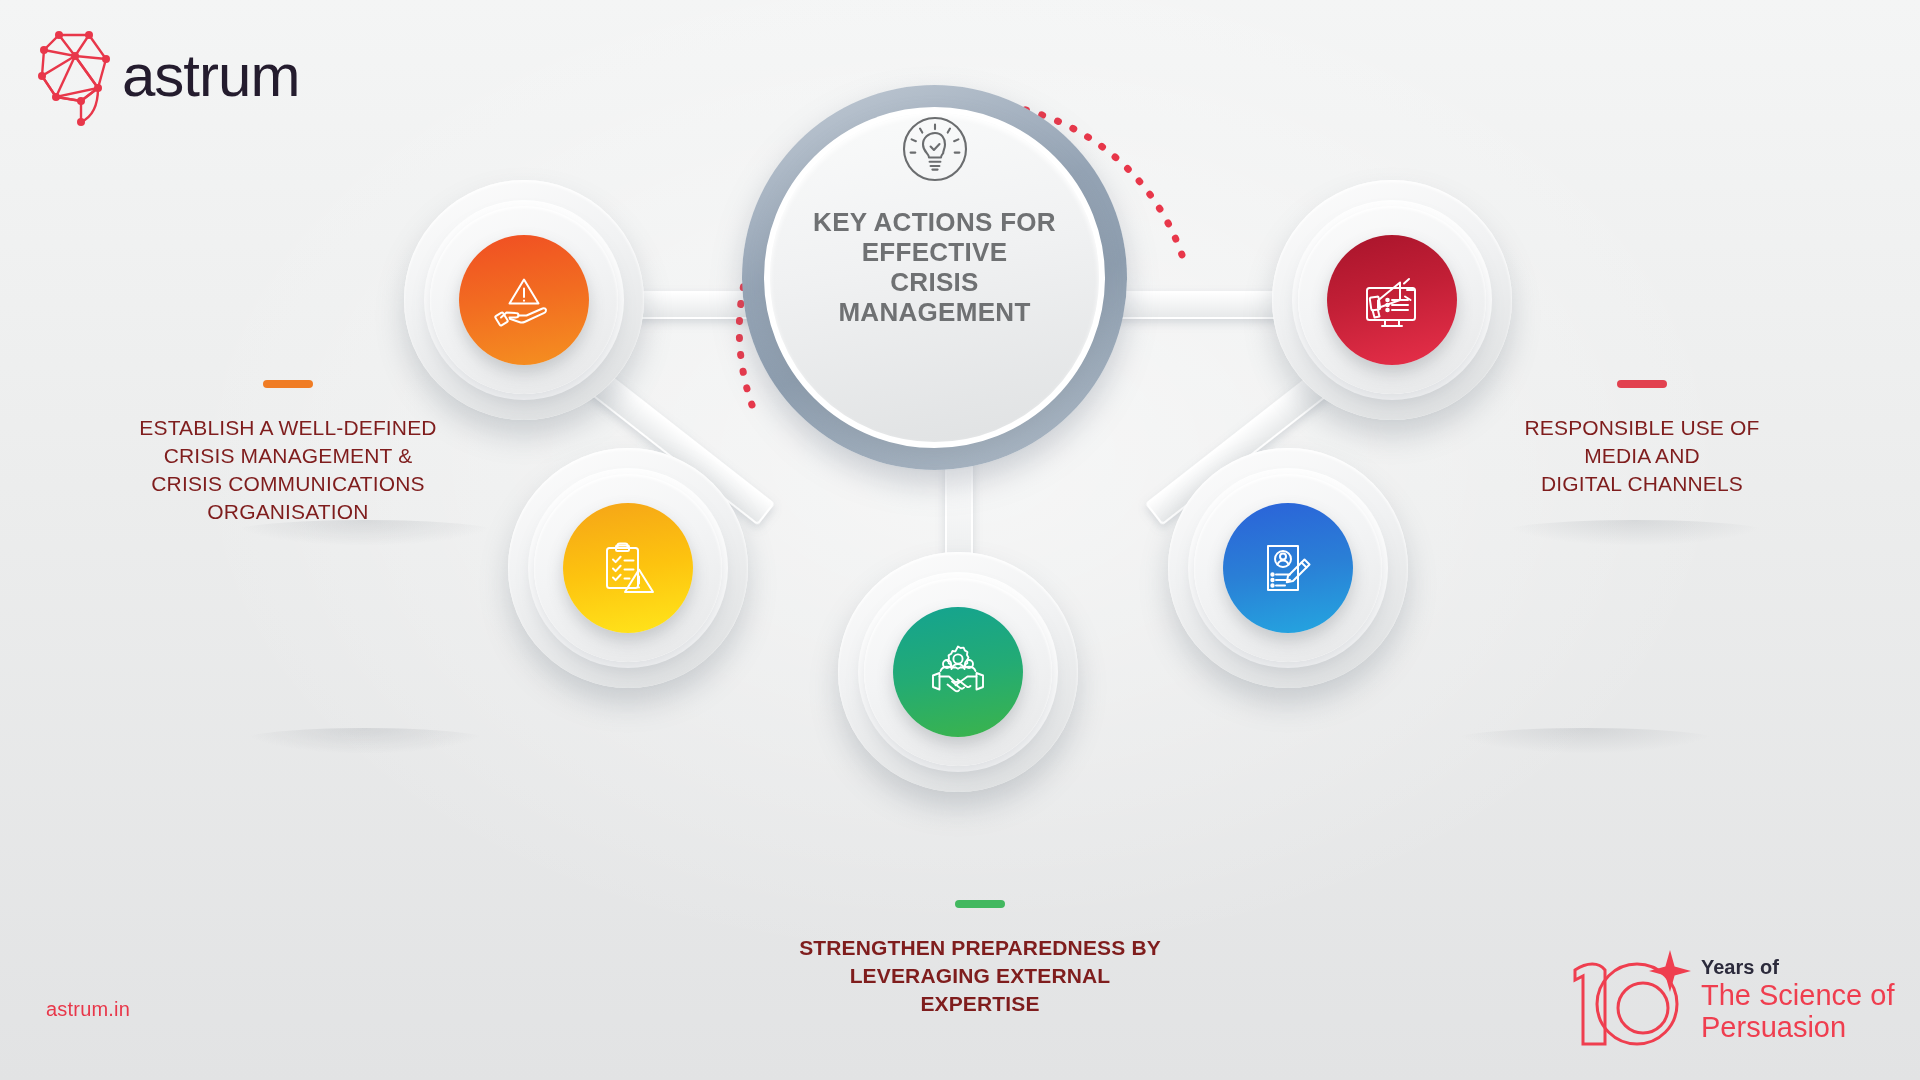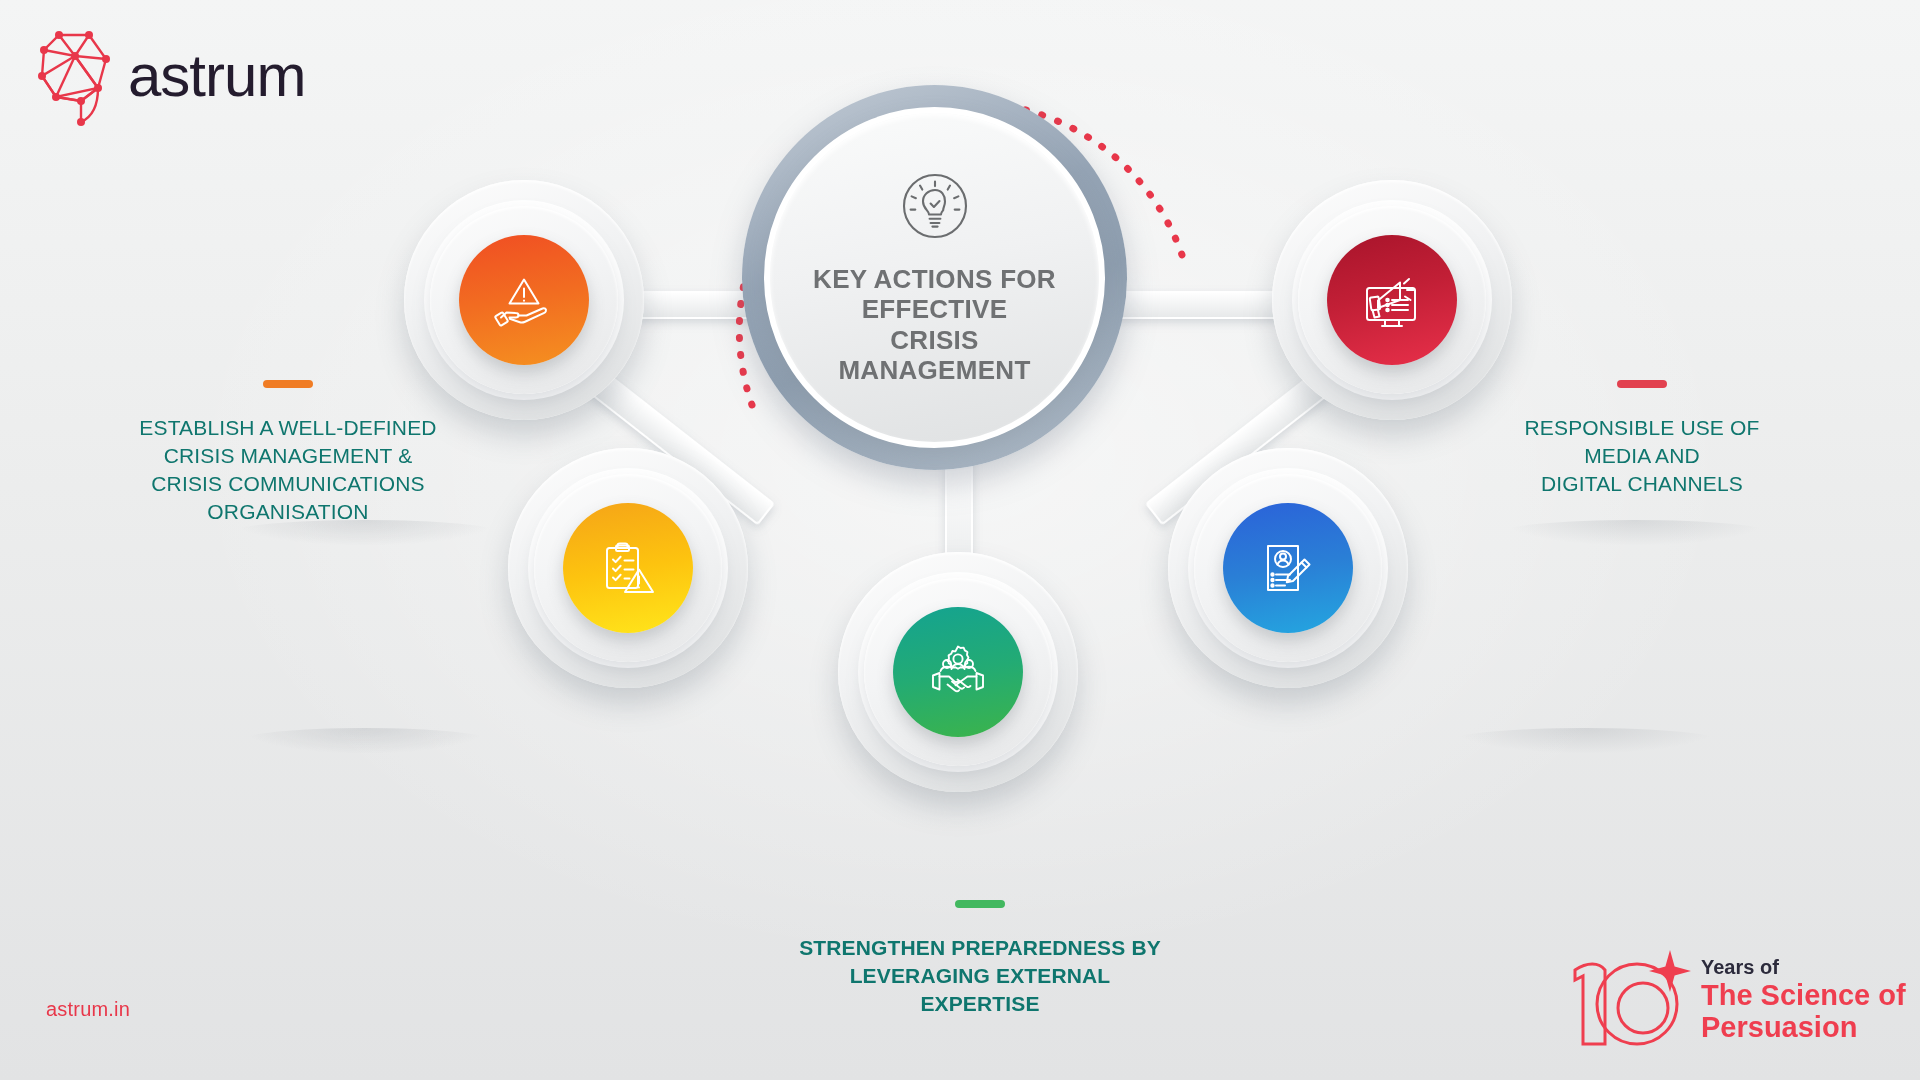--- a/index.html
+++ b/index.html
@@ -22,54 +22,54 @@
     background-blend-mode:normal;
   }
   .bg-vignette{
     position:absolute;inset:0;
     background:radial-gradient(ellipse at 50% 42%, rgba(255,255,255,.55) 0%, rgba(255,255,255,0) 58%);
     pointer-events:none;
   }
   .stage{position:absolute;inset:0;}
 
   
-  .logo{position:absolute;left:34px;top:26px;display:flex;align-items:center;gap:10px;}
+  .logo{position:absolute;left:34px;top:26px;display:flex;align-items:center;gap:4px;}
   .logo-mark{width:84px;height:100px;}
   .logo-word{
     font-size:60px;letter-spacing:-1px;color:#241c2e;line-height:1;
     font-family:"Liberation Sans",sans-serif;font-weight:400;
   }
   .site-url{
     position:absolute;left:46px;top:998px;color:#e8374a;font-size:20px;letter-spacing:.2px;
   }
 
   
   .badge{position:absolute;left:1565px;top:948px;display:flex;align-items:center;gap:10px;}
   .badge-text{line-height:1.12;}
   .badge-years{color:#2c2b3c;font-size:20px;font-weight:700;}
-  .badge-l2,.badge-l3{color:#ef3e4f;font-size:29px;font-weight:700;}
+  .badge-l2,.badge-l3{color:#ef3e4f;font-size:29px;font-weight:400;}
 
   
   .connectors{position:absolute;inset:0;}
 
   
   .hub{
     position:absolute;left:742px;top:85px;width:385px;height:385px;
   }
   .hub-outer{
     position:absolute;inset:0;border-radius:50%;
     background:linear-gradient(160deg,#c3ccd6 0%,#94a3b4 40%,#8d9dae 60%,#aebac6 100%);
     box-shadow:0 14px 30px rgba(120,130,145,.34);
   }
   .hub-inner{
     position:absolute;left:22px;top:22px;right:22px;bottom:22px;border-radius:50%;
     background:linear-gradient(170deg,#fafbfb 0%,#f0f1f2 45%,#dfe1e2 100%);
     box-shadow:inset 0 3px 5px rgba(255,255,255,.95), 0 6px 18px rgba(130,140,150,.22);
     border:6px solid #ffffff;
-    display:flex;flex-direction:column;align-items:center;justify-content:center;
+    display:flex;flex-direction:column;align-items:center;
   }
   .hub-icon{margin-top:-6px;margin-bottom:12px;}
   .hub-title{
     text-align:center;color:#6f7173;font-size:26px;font-weight:700;line-height:1.16;
     letter-spacing:.3px;white-space:pre-line;
   }
   .hub-arc{position:absolute;left:-120px;top:-60px;width:640px;height:420px;pointer-events:none;}
 
   
   .node{position:absolute;width:240px;height:240px;}
@@ -97,21 +97,21 @@
   .n-crimson{left:1272px;top:180px;}
   .n-yellow{left:508px;top:448px;}
   .n-blue{left:1168px;top:448px;}
   .n-green{left:838px;top:552px;}
   .n-green .disc,.n-yellow .disc,.n-blue .disc{}
 
   
   .caption{position:absolute;text-align:center;}
   .cap-dash{height:8px;border-radius:4px;margin:0 auto 26px auto;width:50px;}
   .cap-text{
-    color:#0f766e;font-size:21px;line-height:1.33;letter-spacing:.15px;white-space:pre-line;
+    color:#7f1d1d;font-size:21px;line-height:1.33;letter-spacing:.15px;white-space:pre-line;
   }
   .c1{left:68px;top:380px;width:440px;}
   .c2{left:148px;top:592px;width:440px;}
   .c3{left:1422px;top:380px;width:440px;}
   .c4{left:1330px;top:592px;width:440px;}
   .c5{left:760px;top:900px;width:440px;font-weight:bold;}
   
   .cap-shadow{
     position:absolute;height:26px;border-radius:50%;
     background:radial-gradient(ellipse at 50% 0%, rgba(100,108,118,.16) 0%, rgba(100,108,118,0) 70%);

